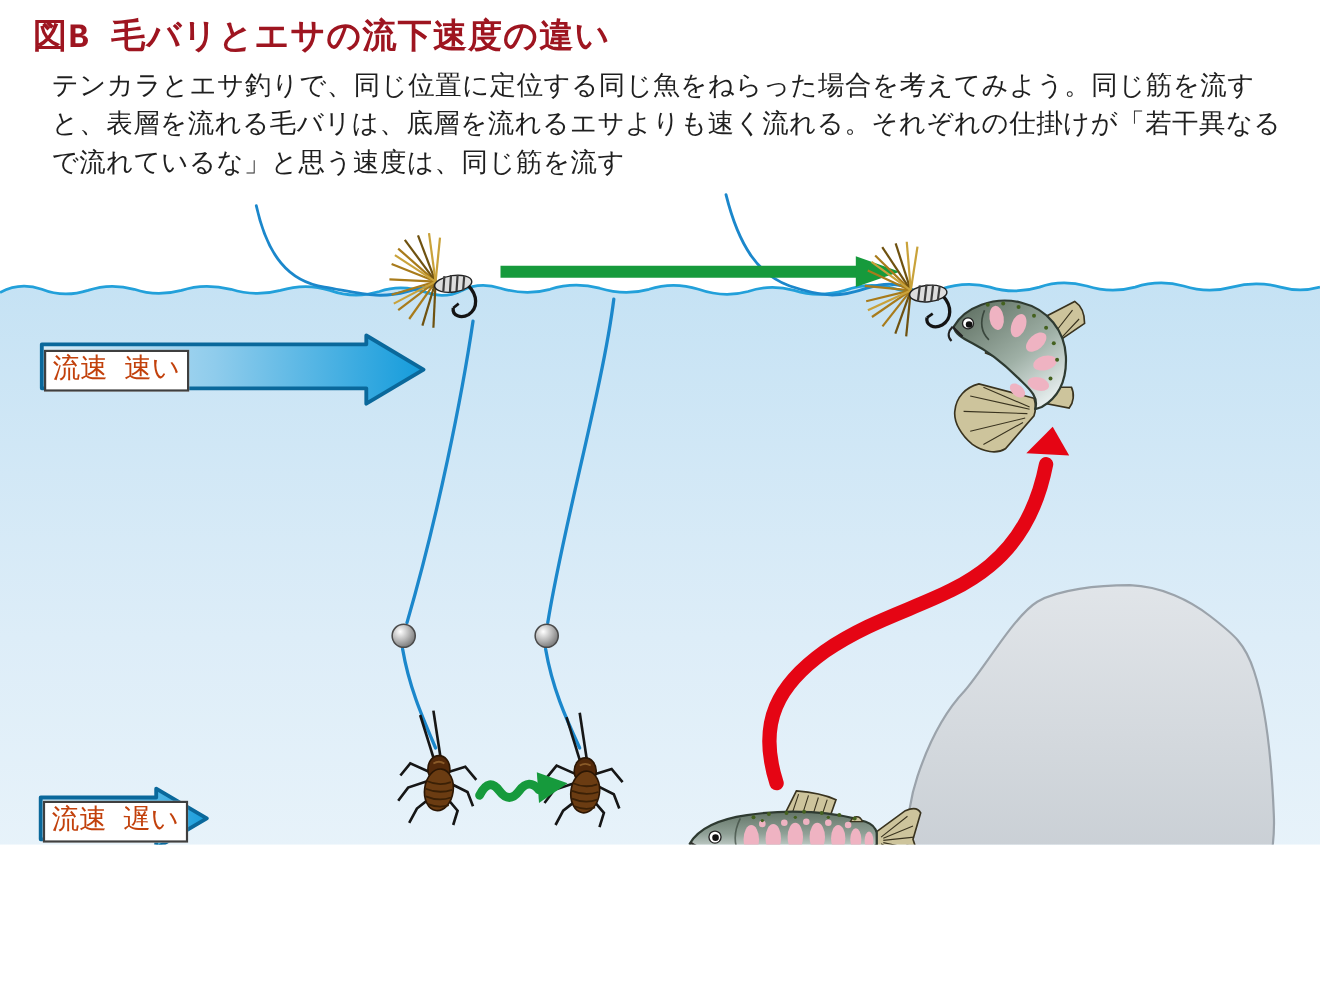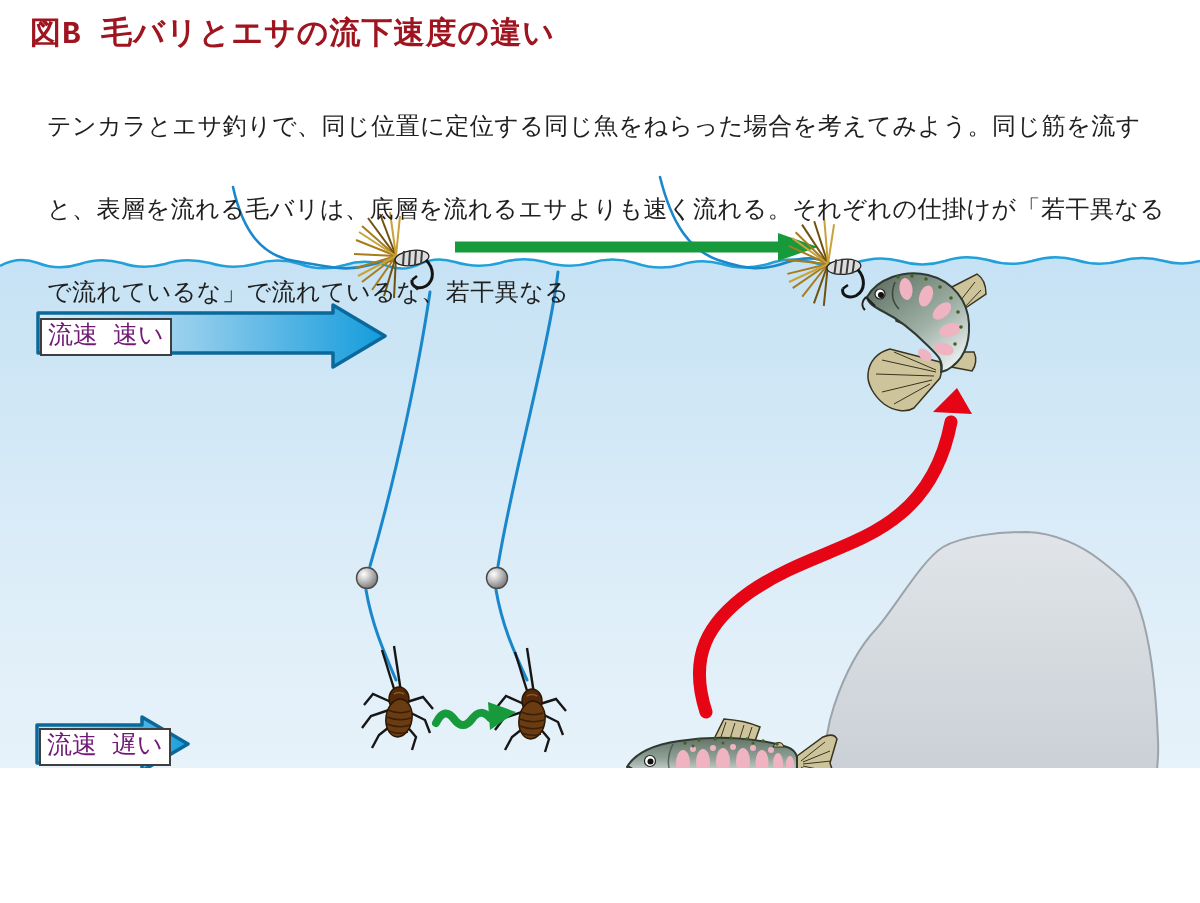--- a/index.html
+++ b/index.html
@@ -1,22 +1,22 @@
 <!DOCTYPE html>
 <html><head>
 <meta charset="utf-8">
 <style>
   html,body{margin:0;padding:0;background:#fff;}
   #stage{position:relative;width:1200px;height:768px;background:#ffffff;overflow:hidden;
          font-family:Liberation Mono, monospace;padding-left:20px;}
   #art{position:absolute;left:0;top:0;width:1200px;height:903px;}
   .title{position:absolute;left:30px;top:12px;font-size:31px;font-weight:bold;color:#9e1520;letter-spacing:1px;}
   .desc{position:absolute;left:47px;top:62px;font-size:24px;color:#1f1f1f;line-height:35px;letter-spacing:0.5px;}
-  .desc span{display:block;white-space:nowrap;margin-top:48px;}
-  .flowlabel{position:absolute;background:#ffffff;border:2px solid #3f3f3f;color:#701a75;
+  .desc span{display:block;white-space:nowrap;}
+  .flowlabel{position:absolute;background:#ffffff;border:2px solid #3f3f3f;color:#c2410c;
              font-size:25px;line-height:31px;padding:1px 6px 2px 6px;white-space:nowrap;}
   #flow-fast-label{left:40px;top:318px;}
   #flow-slow-label{left:39px;top:728px;text-align:right;}
 </style>
 </head>
 <body>
 
 <div id="stage">
 
 <svg id="art" viewBox="0 0 1200 903" aria-hidden="true">
@@ -222,19 +222,19 @@
     <circle cx="23" cy="55" r="5.5" fill="#fff" stroke="#222" stroke-width="1.2"></circle>
     <circle cx="23.5" cy="55.5" r="3" fill="#111"></circle>
     <path d="M1,60 C6,64 12,66 20,66" stroke="#30302c" stroke-width="2" fill="none"></path>
   </g>
 </svg>
 
 <div class="title">図B 毛バリとエサの流下速度の違い</div>
 <div class="desc">
   <span>テンカラとエサ釣りで、同じ位置に定位する同じ魚をねらった場合を考えてみよう。同じ筋を流す</span>
   <span>と、表層を流れる毛バリは、底層を流れるエサよりも速く流れる。それぞれの仕掛けが「若干異なる</span>
-  <span>で流れているな」で流れているな、若干異なる</span>
+  <span>で流れているな」と思う速度は、同じ筋を流す</span>
 </div>
 
 <div class="flowlabel" id="flow-fast-label">流速 速い</div>
 <div class="flowlabel" id="flow-slow-label">流速 遅い</div>
 
 </div>
 
 </body></html>

